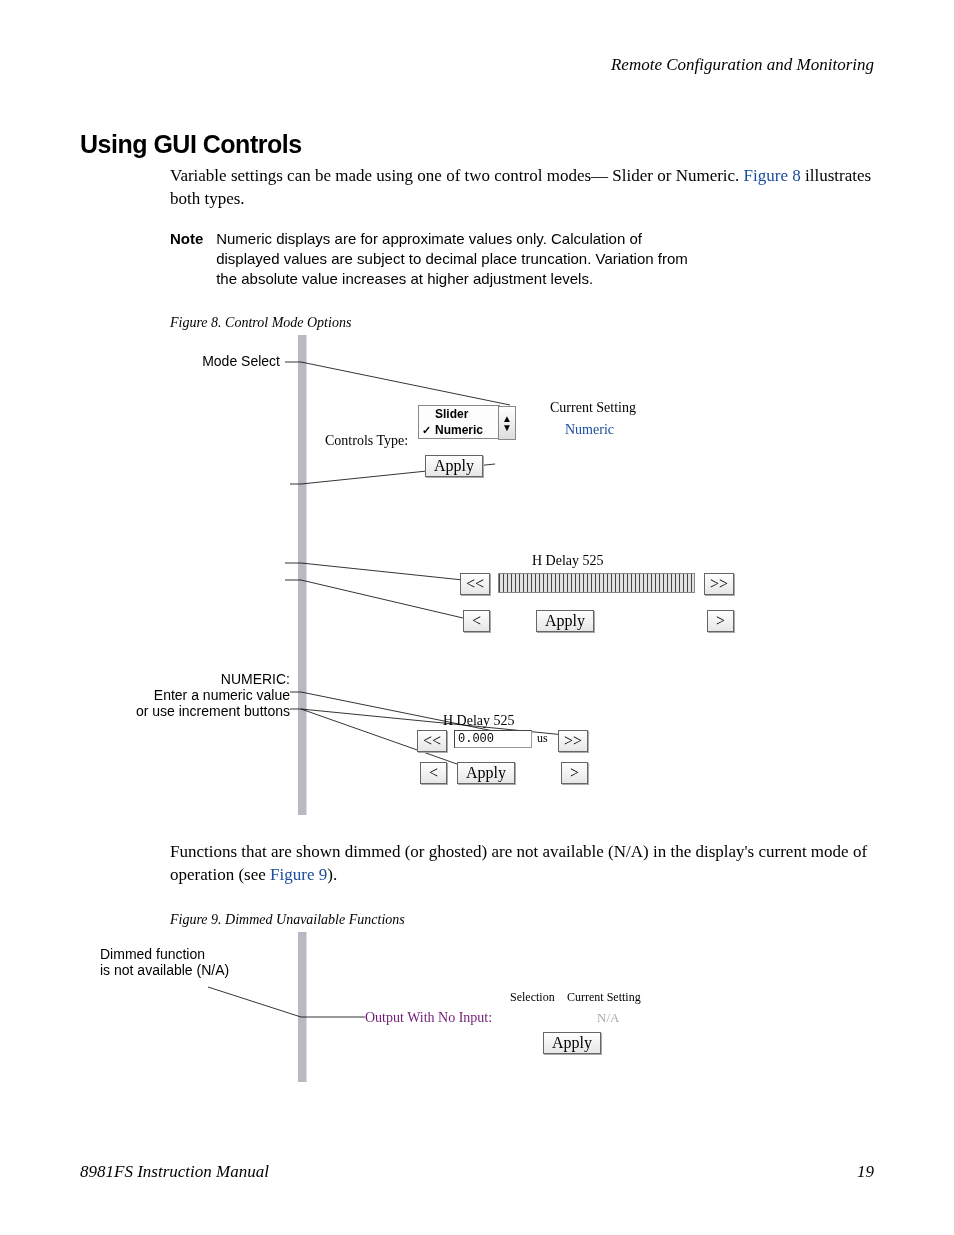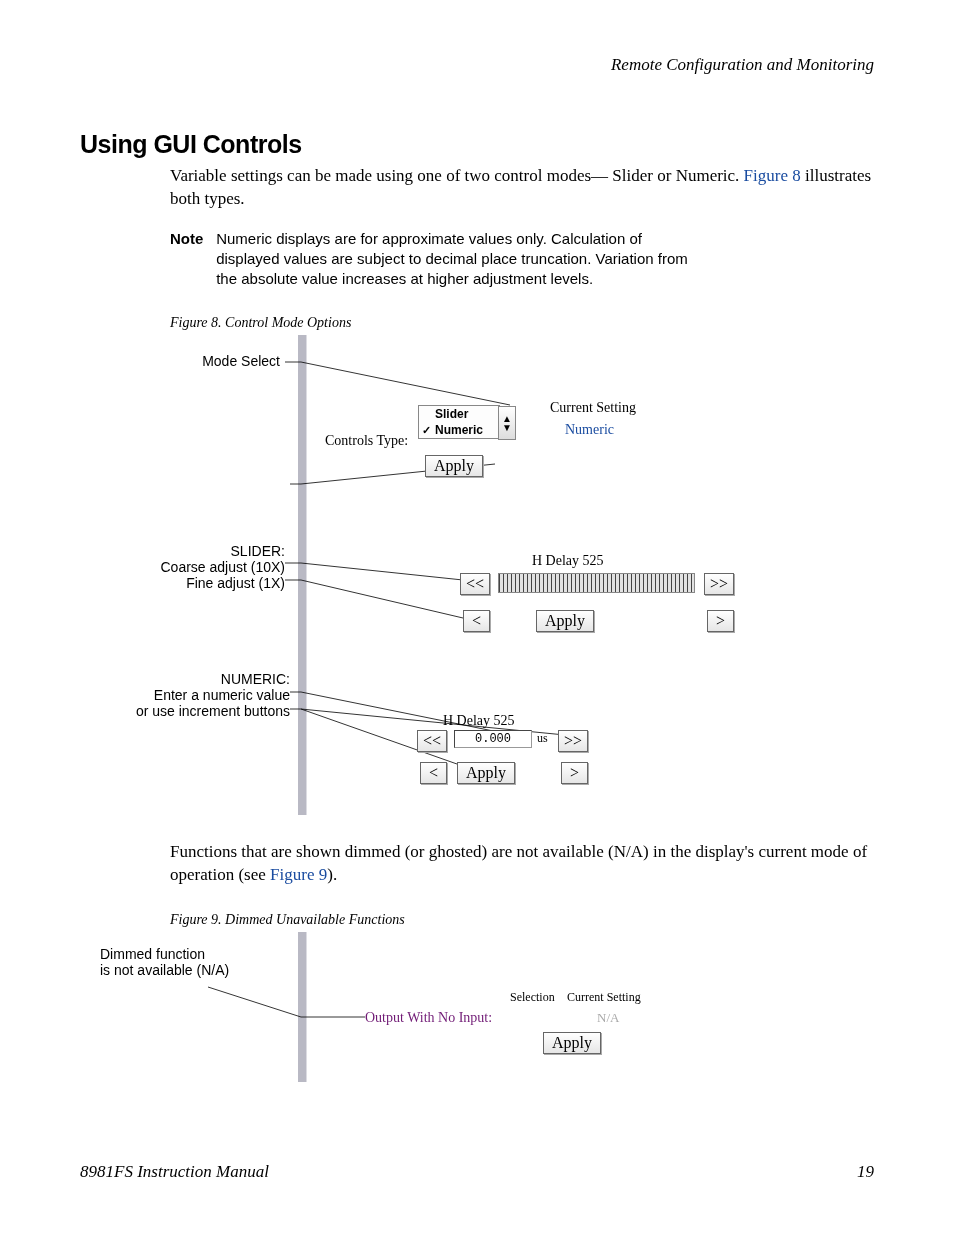--- a/index.html
+++ b/index.html
@@ -24,21 +24,21 @@
 
   
   .dropdown-box { position: absolute; border: 1px solid #888; background: #fdfdfd; font-family: Verdana, Geneva, sans-serif; font-size: 12px; }
   .dd-opt { padding: 1px 30px 1px 16px; position: relative; }
   .dd-opt.bold { font-weight: bold; }
   .dd-opt .check { position: absolute; left: 3px; top: 2px; font-size: 11px; }
   .dd-arrow { position: absolute; right: -17px; top: 0; width: 16px; height: 100%; border: 1px solid #888; background: linear-gradient(#fff,#ddd); display:flex; align-items:center; justify-content:center; font-size:10px; line-height:9px; flex-direction:column; }
   .lbl-serif { position: absolute; font-family: Georgia, 'Times New Roman', serif; font-size: 14px; }
   .btn { position: absolute; border: 1px solid #666; background: linear-gradient(#fff,#e6e6e6); font-family: Georgia, serif; font-size: 16px; padding: 1px 8px; box-shadow: 1px 1px 0 #aaa; }
   .slider-track { position:absolute; height:18px; border:1px solid #888; background: repeating-linear-gradient(90deg,#444 0,#444 1px,#e2e2e2 1px,#e2e2e2 4px); }
-  .numeric-input { position:absolute; border:1px inset #999; background:#fff; font-family: 'Courier New', monospace; font-size:12px; padding:1px 3px; width:70px;text-align:center; }
+  .numeric-input { position:absolute; border:1px inset #999; background:#fff; font-family: 'Courier New', monospace; font-size:12px; padding:1px 3px; width:70px; }
 
   .anno { position: absolute; font-family: Arial, sans-serif; font-size: 14px; text-align: right; line-height: 1.15; }
 
   .vbar { position:absolute; width:8px; background:#b9b9c4; border-right:1px solid #dcdce2; }
 
   .footer { margin-top: 70px; display:flex; justify-content:space-between; font-family: Liberation Serif, serif; font-style: italic; font-size: 17px; }
 
   svg.lines { position:absolute; left:0; top:0; pointer-events:none; }
 </style>
 </head>
@@ -80,23 +80,20 @@
       <line x1="120" y1="357" x2="131" y2="357"></line>
       <line x1="131" y1="357" x2="343" y2="400"></line>
 
       <line x1="120" y1="374" x2="131" y2="374"></line>
       <line x1="131" y1="374" x2="304" y2="435"></line>
       <line x1="131" y1="374" x2="395" y2="400"></line>
     </g>
   </svg>
 
   <div class="anno" style="left:-40px; top:18px; width:150px;">Mode Select</div>
-  <div class="anno" style="left:-60px; top:208px; width:175px; white-space:pre-line;">SLIDER:
-Coarse adjust (10X)
-Fine adjust (1X)</div>
   <div class="anno" style="left:-80px; top:336px; width:200px; white-space:pre-line;">NUMERIC:
 Enter a numeric value
 or use increment buttons</div>
 
   <div class="lbl-serif" style="left:155px; top:98px;">Controls Type:</div>
   <div class="dropdown-box" style="left:248px; top:70px; width:80px;">
     <div class="dd-opt bold">Slider</div>
     <div class="dd-opt bold"><span class="check">✓</span><span>Numeric</span></div>
     <div class="dd-arrow">▲<br>▼</div>
   </div>

